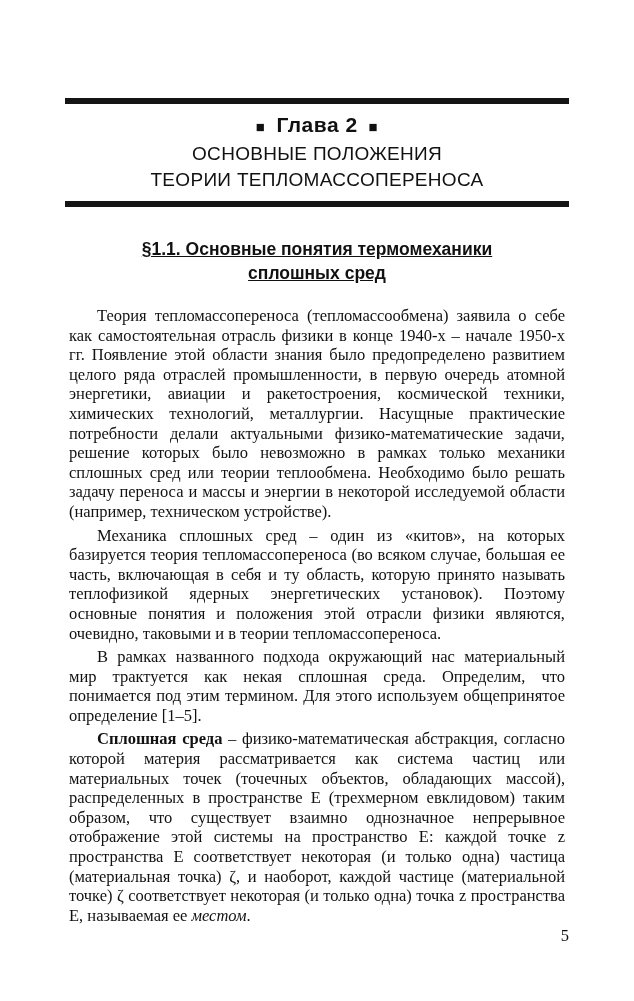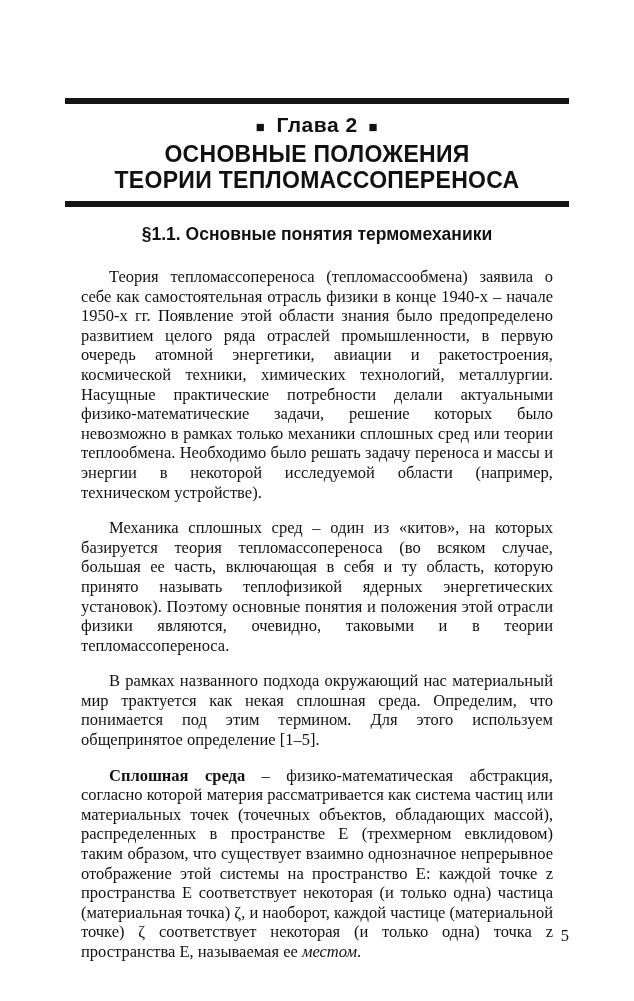--- a/index.html
+++ b/index.html
@@ -45,50 +45,51 @@
     gap: 11px;
     line-height: 24px;
   }
   .sq {
     font-size: 15px;
     line-height: 1;
     transform: translateY(1px);
   }
   .chapter-title {
     margin-top: 4px;
-    font-size: 23px;
-    font-weight: 700;
+    font-size: 19px;
+    font-weight: 400;
     line-height: 26px;
     letter-spacing: .3px;
   }
   .rule.bottom {
     margin-top: 8px;
   }
 
   
   .section-title {
-    margin-top: 15px;
+    margin-top: 30px;
     text-align: center;
     font-family: "Liberation Sans", sans-serif;
     font-size: 17.5px;
     font-weight: 700;
     line-height: 24px;
+    text-decoration: underline;
   }
 
   
   .body-text {
     margin-top: 21px;
     font-family: "Liberation Serif", serif;
     font-size: 16.5px;
     line-height: 19.6px;
     text-align: justify;
     text-justify: inter-word;
   }
   .body-text p {
-    margin: 16px;
+    margin: 4px;
     text-indent: 28px;
   }
   .b  { font-weight: 700; }
   .i  { }
   .bi { font-weight: 400; font-style: italic; }
 
   
   .page-number {
     position: absolute;
     right: 65px;
@@ -115,20 +116,21 @@
       <div class="chapter-title">
         <div>ОСНОВНЫЕ ПОЛОЖЕНИЯ</div>
         <div>ТЕОРИИ ТЕПЛОМАССОПЕРЕНОСА</div>
       </div>
 
       <div class="rule bottom"></div>
     </div>
 
     <div class="section-title">
       <div>§1.1. Основные понятия термомеханики</div>
+      <div>сплошных сред</div>
     </div>
 
     <div class="body-text">
         <p><span>Теория тепломассопереноса (тепломассообмена) заявила о себе как самостоятельная отрасль физики в конце 1940-х – начале 1950-х гг. Появление этой области знания было предопределено развитием целого ряда отраслей промышленности, в первую очередь атомной энергетики, авиации и ракетостроения, космической техники, химических технологий, металлургии. Насущные практические потребности делали актуальными физико-математические задачи, решение которых было невозможно в рамках только механики сплошных сред или теории теплообмена. Необходимо было решать задачу переноса и массы и энергии в некоторой исследуемой области (например, техническом устройстве).</span></p>
         <p><span>Механика сплошных сред – один из «китов», на которых базируется теория тепломассопереноса (во всяком случае, большая ее часть, включающая в себя и ту область, которую принято называть теплофизикой ядерных энергетических установок). Поэтому основные понятия и положения этой отрасли физики являются, очевидно, таковыми и в теории тепломассопереноса.</span></p>
         <p><span>В рамках названного подхода окружающий нас материальный мир трактуется как некая сплошная среда. Определим, что понимается под этим термином. Для этого используем общепринятое определение [1–5].</span></p>
         <p><span class="b">Сплошная среда</span><span> – физико-математическая абстракция, согласно которой материя рассматривается как система </span><span class="i">частиц</span><span> или </span><span class="i">материальных точек</span><span> (точечных объектов, обладающих массой), распределенных в пространстве </span><span class="i">E</span><span> (трехмерном евклидовом) таким образом, что существует взаимно однозначное непрерывное отображение этой системы на пространство </span><span class="i">E</span><span>: каждой точке </span><span class="i">z</span><span> пространства </span><span class="i">E</span><span> соответствует некоторая (и только одна) частица (материальная точка) ζ, и наоборот, каждой частице (материальной точке) ζ соответствует некоторая (и только одна) точка </span><span class="i">z</span><span> пространства </span><span class="i">E</span><span>, называемая ее </span><span class="bi">местом</span><span>.</span></p>
       </div>
 
   </div>

